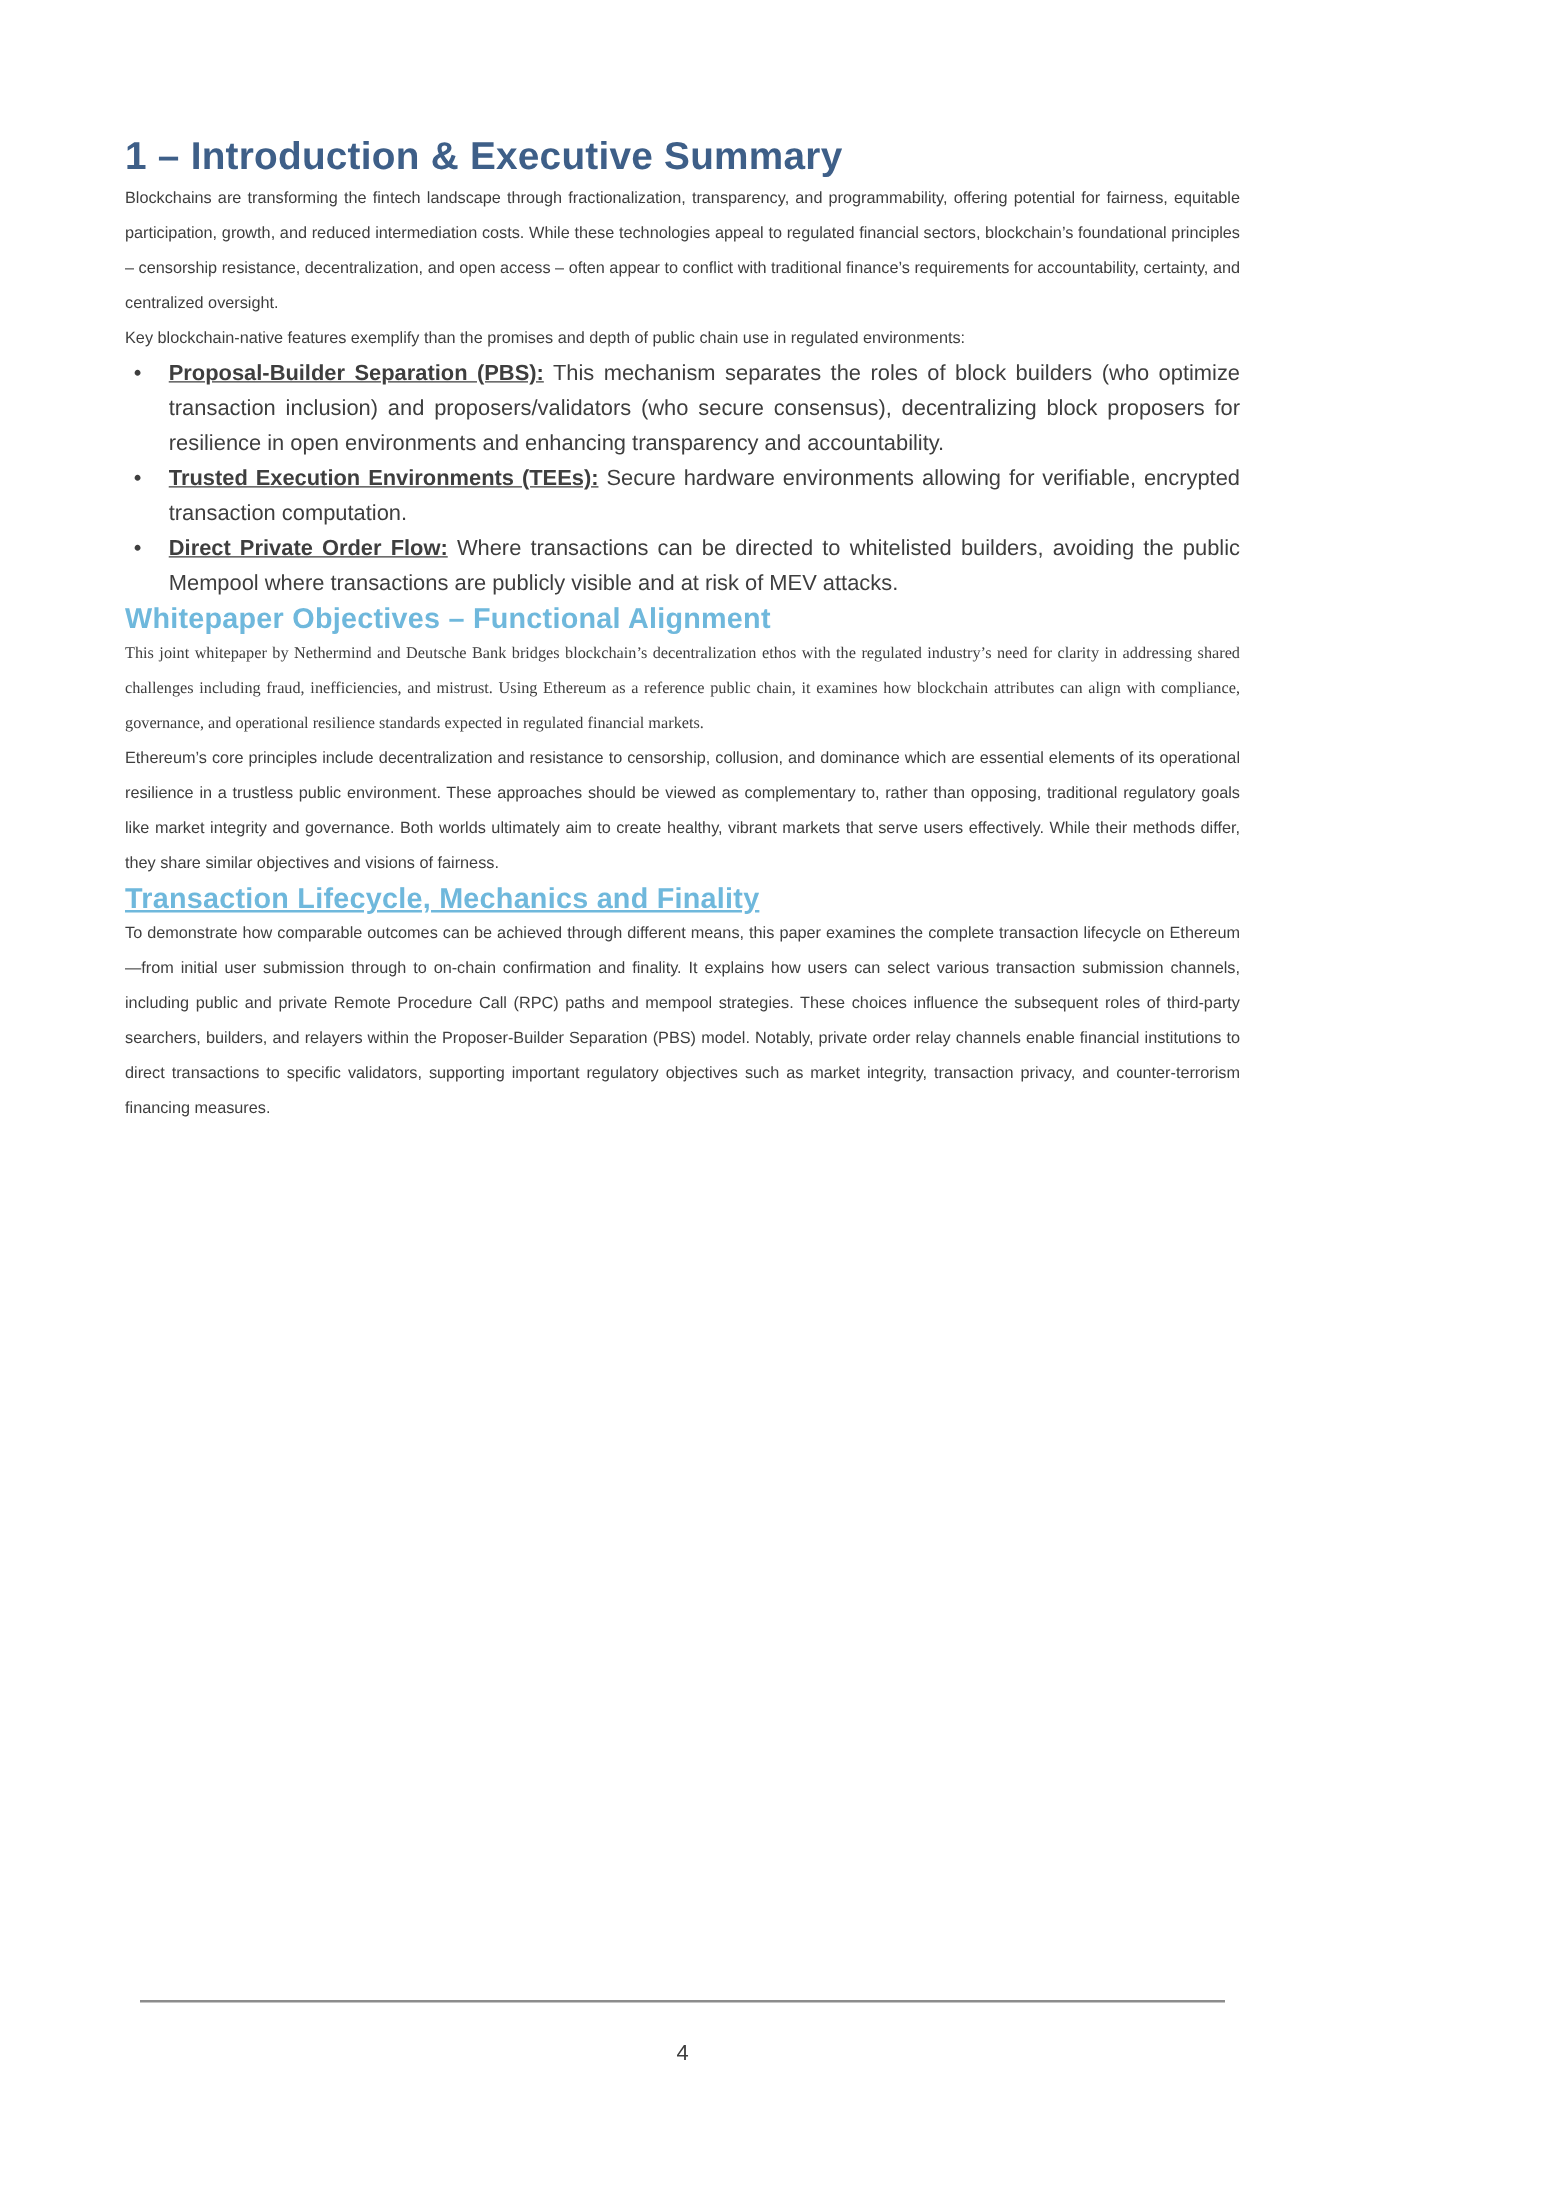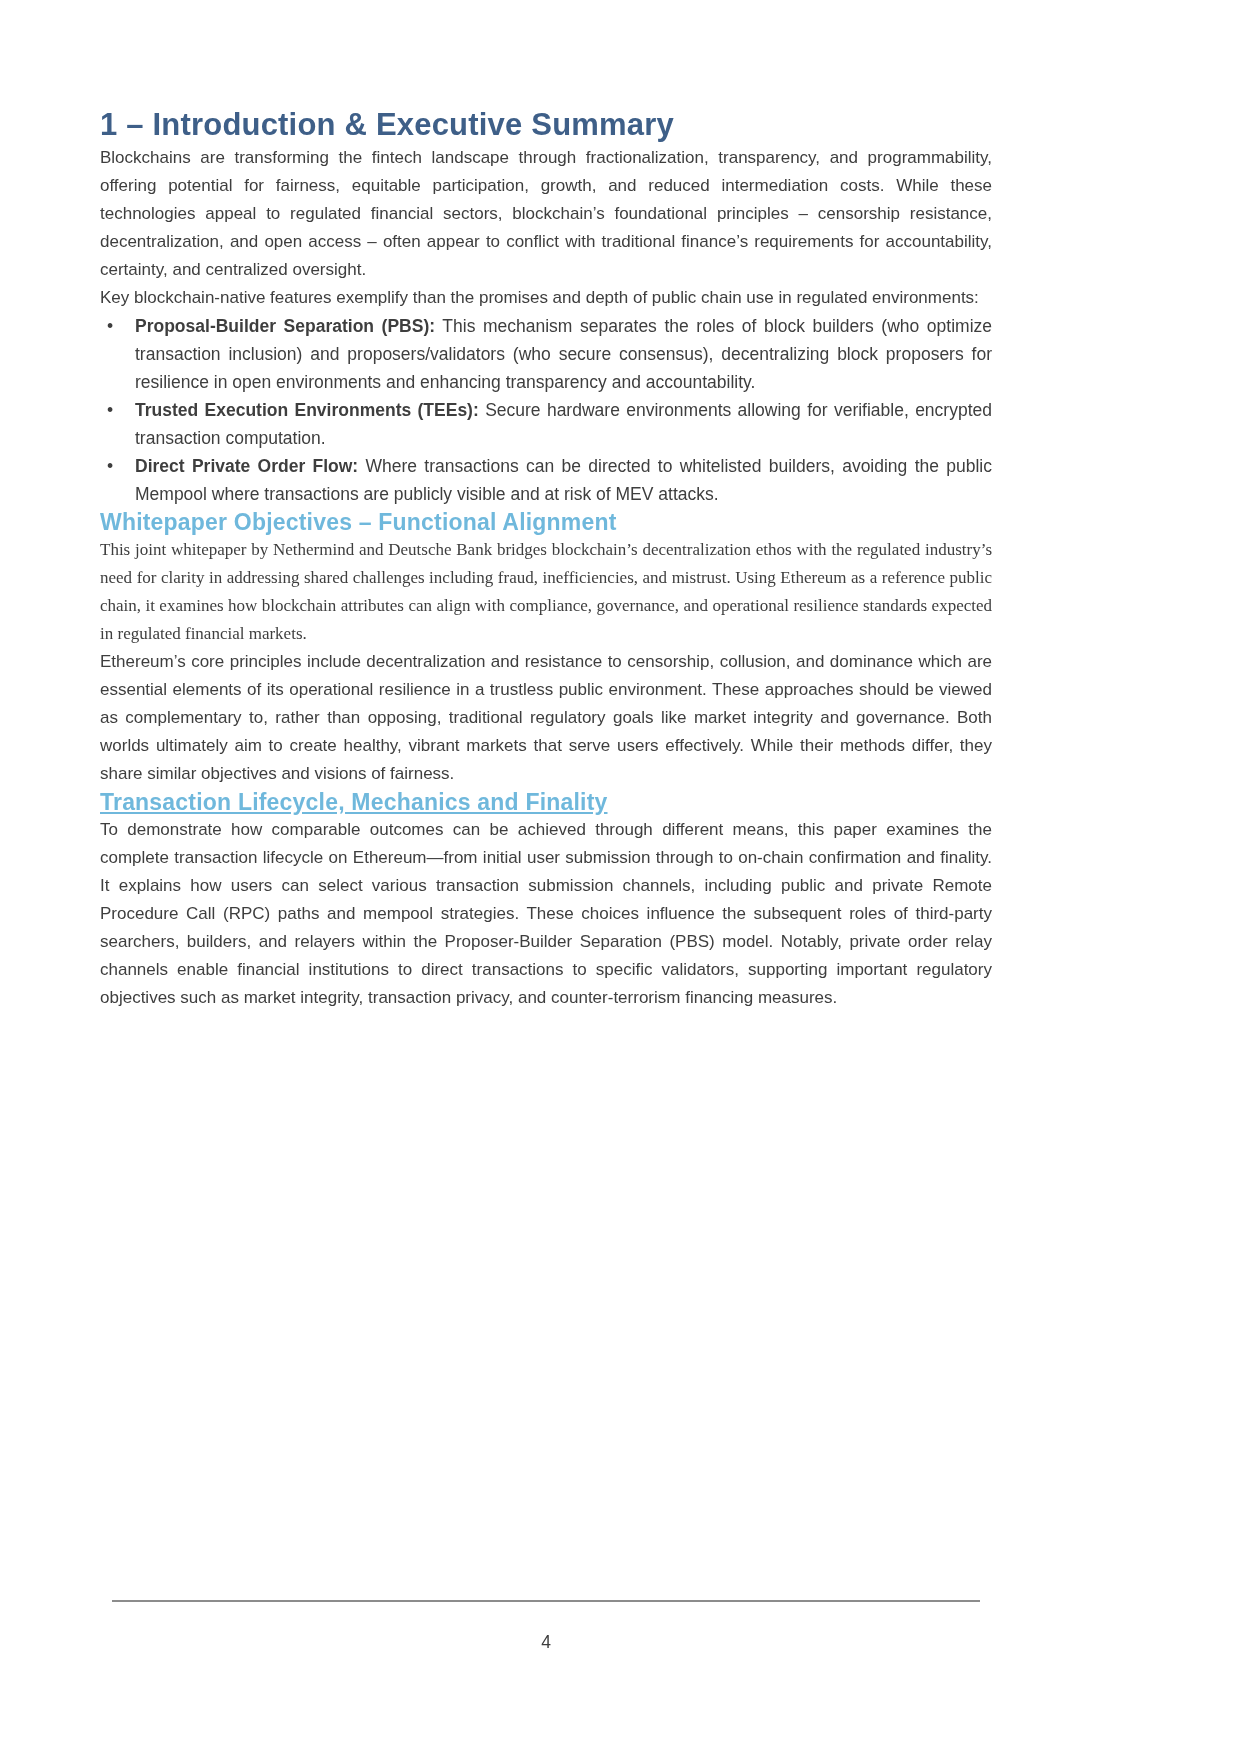--- a/index.html
+++ b/index.html
@@ -30,21 +30,21 @@
   h2.section-heading {
     margin: 0;
     font-size: 23px;
     line-height: 28px;
     font-weight: bold;
     color: #6fb8dc;
     letter-spacing: 0.2px;
   }
   p.body-para {
     margin: 0;
-    font-size: 17px;
+    font-size: 13px;
     line-height: 28px;
     text-align: justify;
     color: #3e3e3e;
   }
   .mt-intro   { margin-top: 34px; }
   .mt-h2-a    { margin-top: 56px; }
   .mt-lead    { margin-top: 32px; }
   .mt-list    { margin-top: 29px; }
   .mt-h2-b    { margin-top: 66px; }
   .mt-para    { margin-top: 33px; font-family: Liberation Serif, serif; }
@@ -67,20 +67,21 @@
   ul.feature-list li::before {
     content: "\2022";
     position: absolute;
     left: 7px;
     top: 0;
     font-size: 17.5px;
     color: #3e3e3e;
   }
   .term {
     font-weight: bold;
+    text-decoration: underline;
   }
   .page-footer {
     position: absolute;
     left: 100px;
     right: 100px;
     top: 1600px;
   }
   .footer-rule {
     height: 2px;
     background: #8c8c8c;

